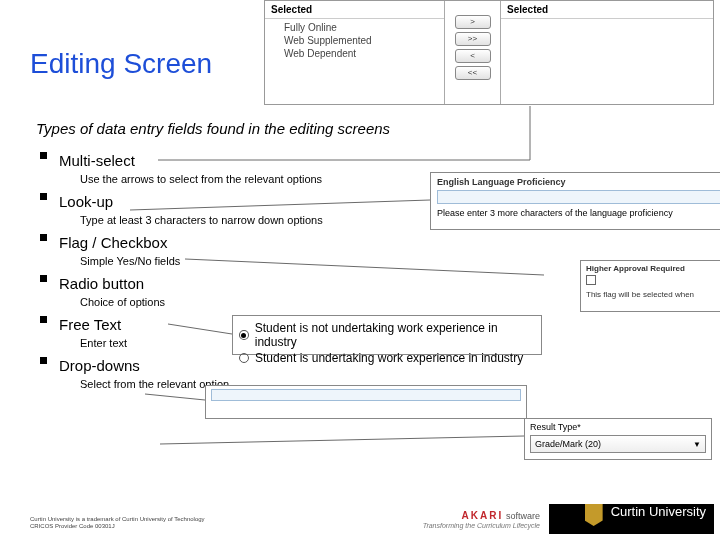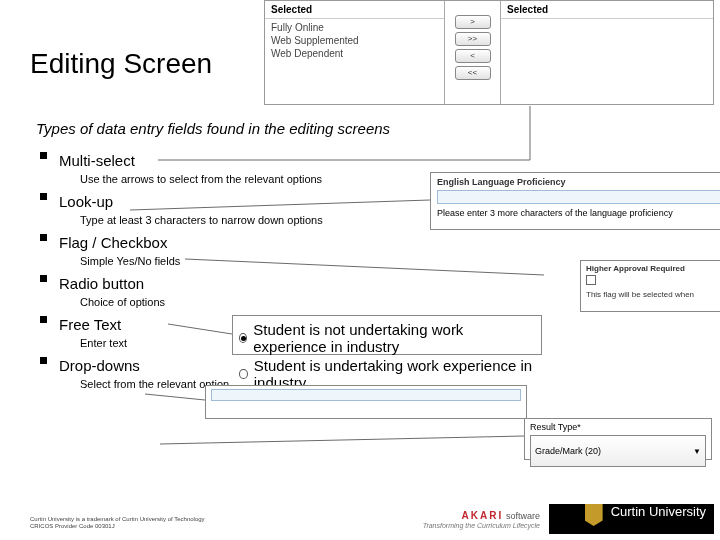--- a/index.html
+++ b/index.html
@@ -11,21 +11,21 @@
     background: #fff;
     position: relative;
     overflow: hidden;
   }
   .slide { position: relative; width: 100%; height: 100%; padding: 0; }
 
   .title {
     position: absolute;
     left: 30px; top: 48px;
     font-size: 28px;
-    color: #000000;
+    color: #1d4ed8;
     font-weight: 500;
   }
 
   .subtitle {
     position: absolute;
     left: 36px; top: 120px;
     font-size: 15px;
     font-style: italic;
     color: #000;
   }
@@ -58,21 +58,21 @@
     background: #fff;
     font-size: 10px;
     display: flex;
   }
   .ms-col { border-right: 1px solid #aaa; height: 100%; }
   .ms-avail { width: 180px; }
   .ms-btns { width: 56px; display: flex; flex-direction: column; align-items: center; padding-top: 14px; gap: 3px; border-right: 1px solid #aaa;}
   .ms-sel { flex: 1; }
   .ms-head { font-weight: bold; padding: 3px 6px; border-bottom: 1px solid #ccc; }
   .ms-list { padding: 2px 6px; color: #444; }
-  .ms-list div { padding: 1px 0; }
+  .ms-list div { padding: 1px 0; margin-left: 13px; }
   .ms-btn {
     width: 36px; height: 14px;
     border: 1px solid #888;
     background: linear-gradient(#fff,#e2e2e2);
     border-radius: 3px;
     font-size: 8px;
     line-height: 12px;
     text-align: center;
     color: #333;
   }
@@ -108,21 +108,21 @@
   .cb-widget .hd { font-weight: bold; margin-bottom: 2px; }
   .cb-widget .chk { width: 10px; height: 10px; border: 1px solid #666; display: inline-block; }
 
   
   .radio-widget {
     position: absolute;
     left: 232px; top: 315px;
     width: 310px; height: 40px;
     border: 1px solid #888;
     background: #fff;
-    font-size: 15px;
+    font-size: 12px;
     padding: 4px 6px;
   }
   .radio-row { display: flex; align-items: center; gap: 6px; padding: 1px 0;}
   .radio-dot {
     width: 10px; height: 10px; border: 1px solid #555; border-radius: 50%; display: inline-flex; align-items: center; justify-content: center;
   }
   .radio-dot.checked::after { content:''; width:5px;height:5px;background:#000;border-radius:50%;}
 
   
   .ft-widget {
@@ -142,21 +142,21 @@
     position: absolute;
     left: 524px; top: 418px;
     width: 188px; height: 42px;
     border: 1px solid #888;
     background: #fff;
     font-size: 9px;
     padding: 3px 5px;
   }
   .dd-widget .hd { font-weight: normal; margin-bottom: 3px;}
   .dd-widget .sel {
-    border: 1px solid #888; height: 32px; display: flex; align-items: center; justify-content: space-between; padding: 0 4px;
+    border: 1px solid #888; height: 18px; display: flex; align-items: center; justify-content: space-between; padding: 0 4px;
     background: linear-gradient(#fff,#eee);
   }
   .dd-widget .caret { font-size: 8px; }
 
   
   .footer {
     position: absolute;
     left: 30px; bottom: 10px;
     font-size: 6px;
     color: #444;

